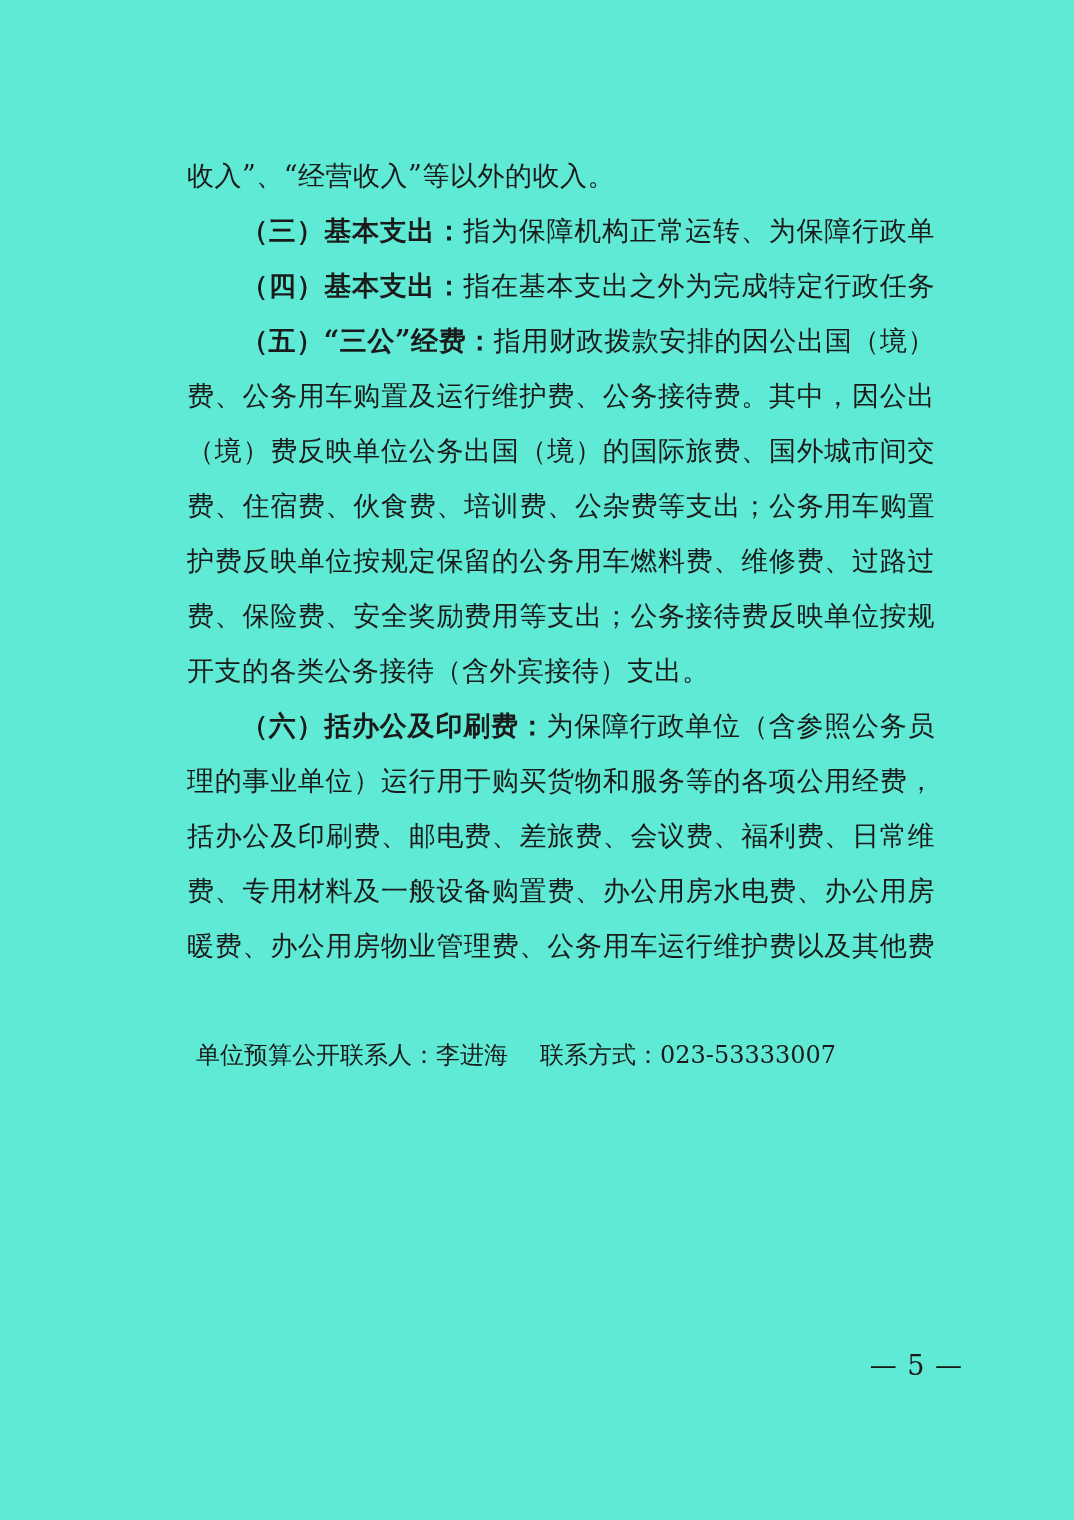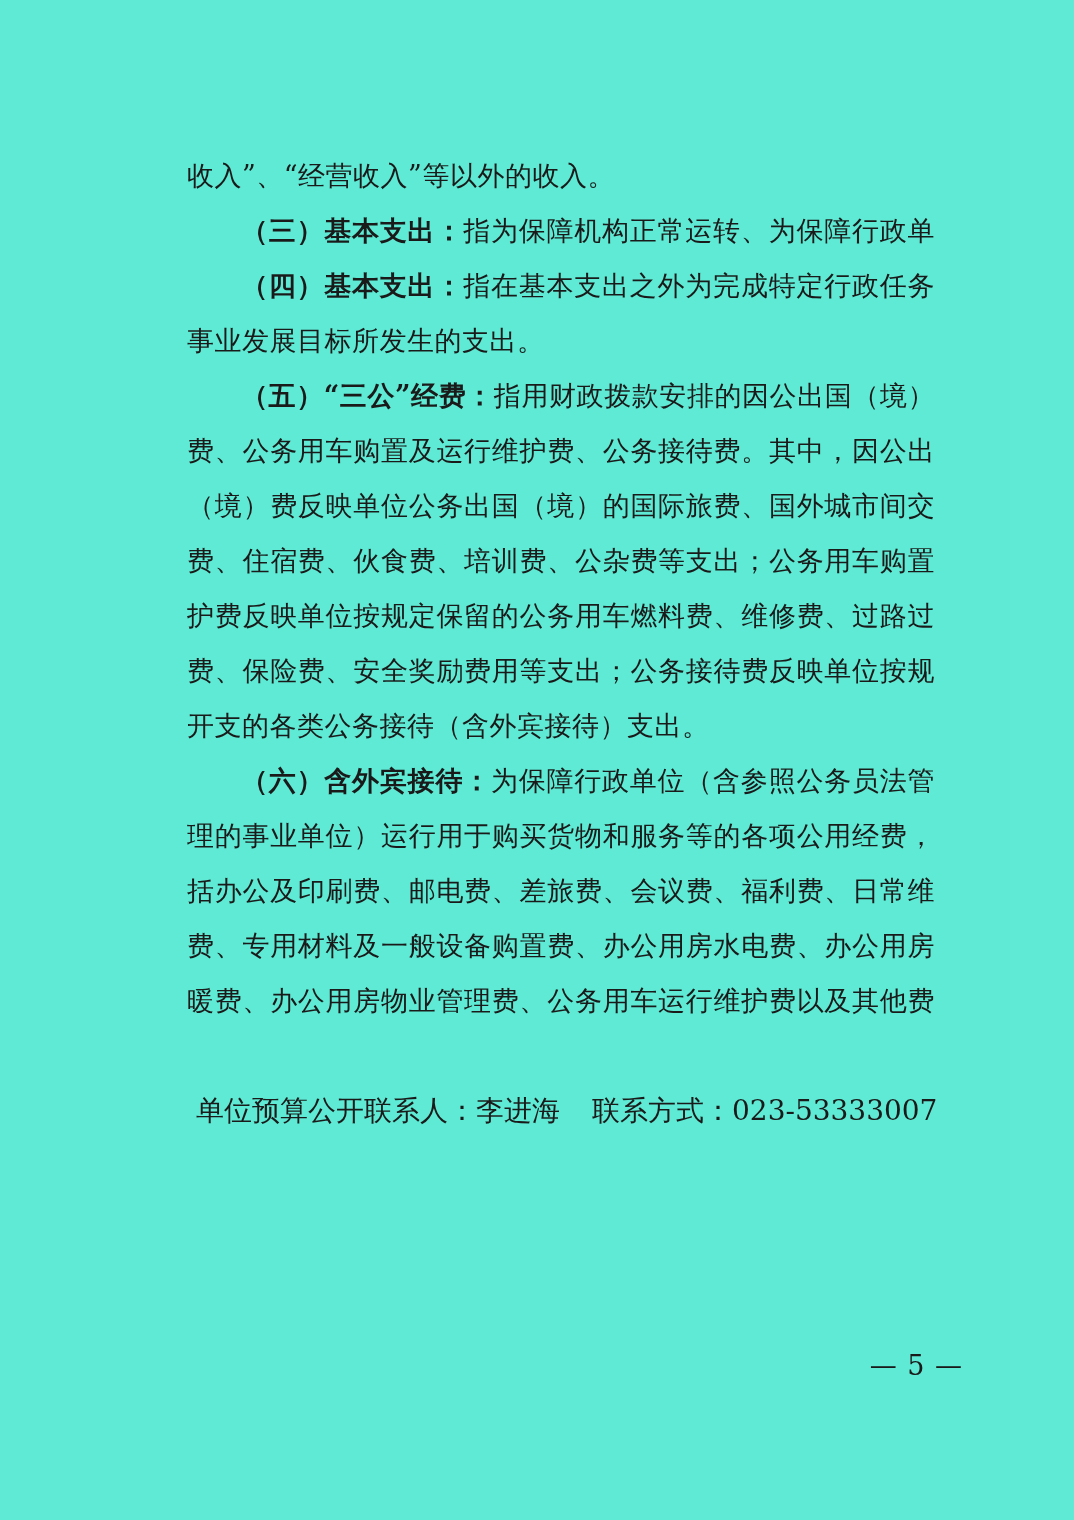--- a/index.html
+++ b/index.html
@@ -40,21 +40,21 @@
     padding-left: 54px;
   }
   .term {
     font-weight: 700;
     margin-left: 47px;
   }
   .contact-line {
     margin-top: 55px;
     height: 55px;
     line-height: 55px;
-    font-size: 28px;
+    font-size: 24px;
     padding-left: 56px;
     white-space: nowrap;
   }
   .contact-method {
     margin-left: 32px;
   }
   .page-number {
     position: absolute;
     top: 1348px;
     right: 139px;
@@ -70,38 +70,37 @@
 <div class="page">
   <div class="content">
 
     <div class="line"><span class="term"></span><span>收入”、“经营收入”等以外的收入。</span></div>
 
     <div class="line indent fill"><span class="term">（三）基本支出：</span><span>指为保障机构正常运转、为保障行政单位</span></div>
 
 
     <div class="line indent fill"><span class="term">（四）基本支出：</span><span>指在基本支出之外为完成特定行政任务和</span></div>
 
-    <div class="line"><span class="term"></span><span>事业发展目标所发生的支出。</span></div>
 
     <div class="line indent fill"><span class="term">（五）“三公”经费：</span><span>指用财政拨款安排的因公出国（境）</span></div>
 
     <div class="line fill"><span class="term"></span><span>费、公务用车购置及运行维护费、公务接待费。其中，因公出国</span></div>
 
     <div class="line fill"><span class="term"></span><span>（境）费反映单位公务出国（境）的国际旅费、国外城市间交通</span></div>
 
     <div class="line fill"><span class="term"></span><span>费、住宿费、伙食费、培训费、公杂费等支出；公务用车购置费</span></div>
 
 
     <div class="line fill"><span class="term"></span><span>护费反映单位按规定保留的公务用车燃料费、维修费、过路过桥</span></div>
 
     <div class="line fill"><span class="term"></span><span>费、保险费、安全奖励费用等支出；公务接待费反映单位按规定</span></div>
 
     <div class="line"><span class="term"></span><span>开支的各类公务接待（含外宾接待）支出。</span></div>
 
-    <div class="line indent fill"><span class="term">（六）含外宾接待：</span><span>为保障行政单位（含参照公务员法管</span></div>
+    <div class="line indent fill"><span class="term">（六）括办公及印刷费：</span><span>为保障行政单位（含参照公务员法管</span></div>
 
     <div class="line fill"><span class="term"></span><span>理的事业单位）运行用于购买货物和服务等的各项公用经费，包</span></div>
 
     <div class="line fill"><span class="term"></span><span>括办公及印刷费、邮电费、差旅费、会议费、福利费、日常维护</span></div>
 
     <div class="line fill"><span class="term"></span><span>费、专用材料及一般设备购置费、办公用房水电费、办公用房取</span></div>
 
     <div class="line fill"><span class="term"></span><span>暖费、办公用房物业管理费、公务用车运行维护费以及其他费用。</span></div>
 
     <div class="contact-line"><span>单位预算公开联系人：</span><span>李进海</span><span class="contact-method">联系方式：</span><span>023-53333007</span></div>

